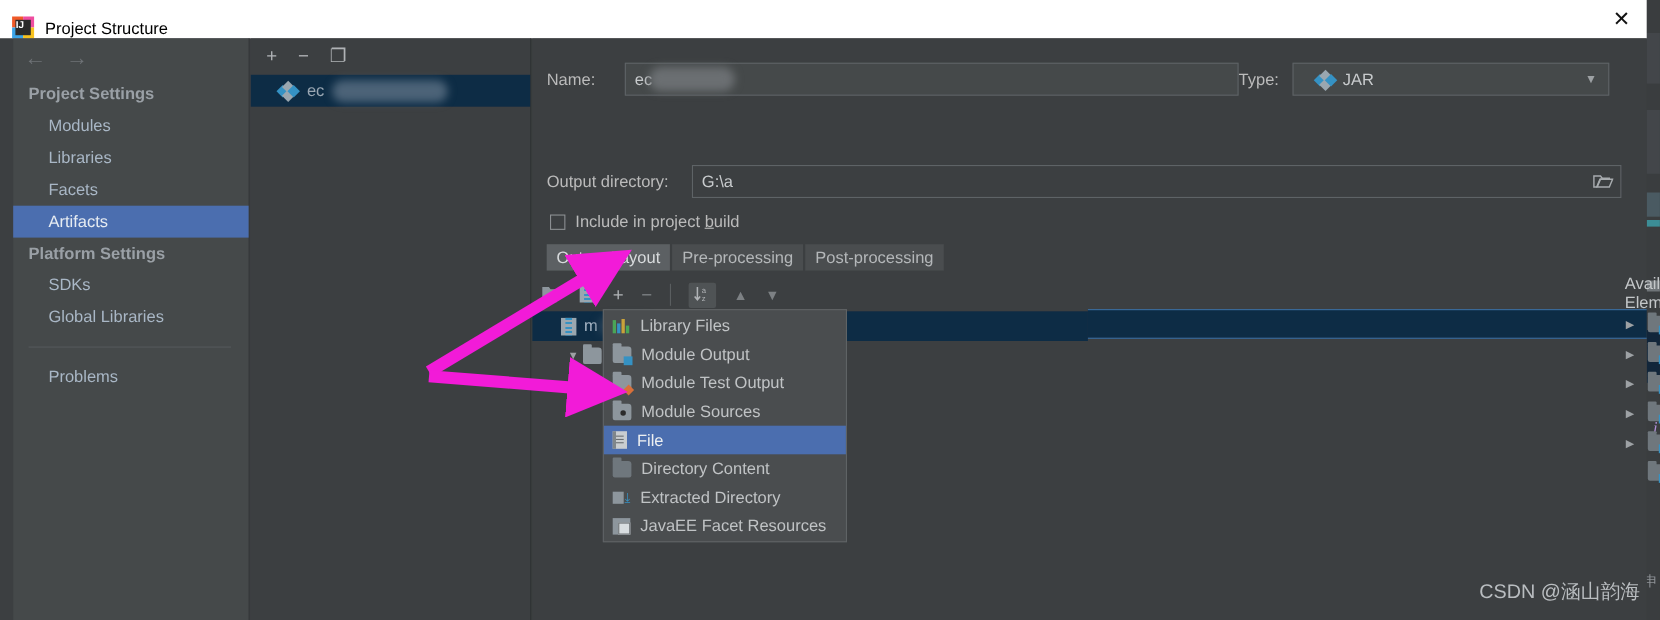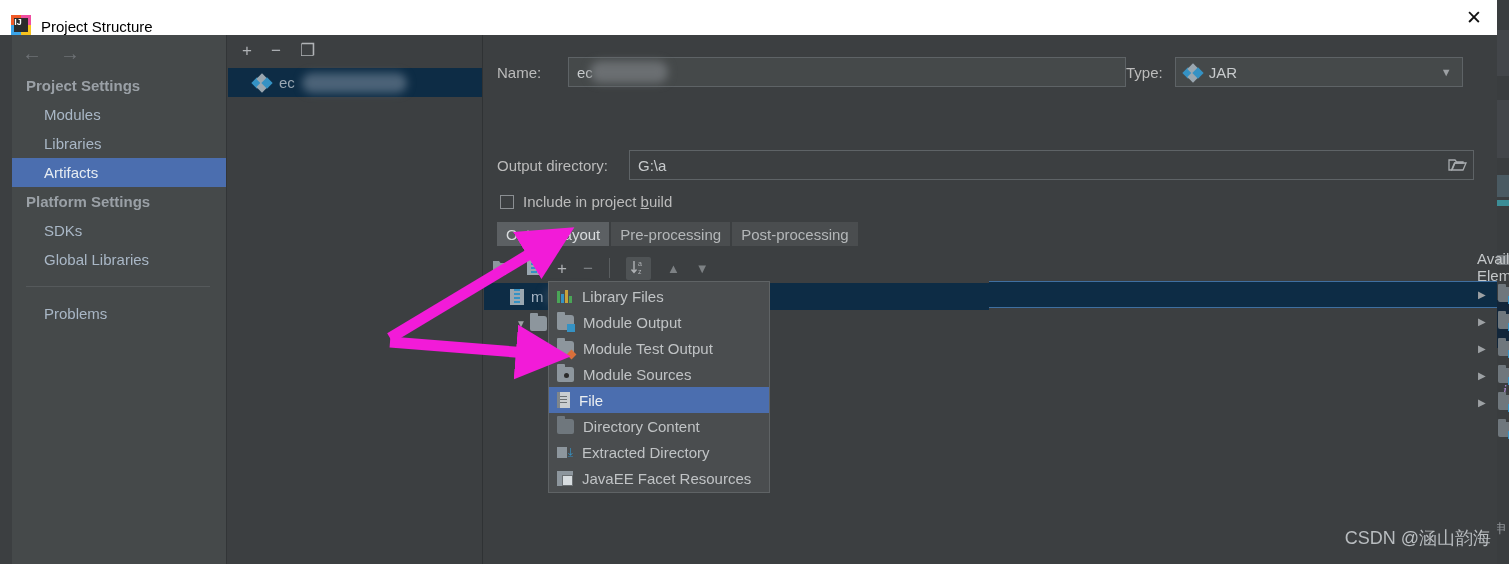--- a/index.html
+++ b/index.html
@@ -97,21 +97,21 @@
   #row-name { position: absolute; left: 13px; top: 22px; right: 10px; }
   #row-name .lbl { width: 58px; font-size: 15px; color: #bbbbbb; }
   #txt-name {
     position: relative; margin-left: 13px; width: 558px; height: 30px;
     background: #45494a; border: 1px solid #5e6366; color: #c8cbcd;
     font: 15px "Liberation Sans", sans-serif; padding: 0 8px; display:flex; align-items:center;
   }
   #type-label { font-size: 15px; color: #bbbbbb; }
   #sel-type {
     margin-left: 12px; width: 288px; height: 30px; background: #45494a;
-    border: 1px solid #5e6366; display: flex; align-items: center; padding: 0 8px; gap: 8px;
+    border: 1px solid #5e6366; display: flex; align-items: center; padding: 0 20px; gap: 8px;
     position: relative;
   }
   #sel-type .txt { font-size: 15px; color: #c8cbcd; }
   #sel-type .caret { position: absolute; right: 10px; color: #9da1a4; font-size: 11px; }
 
   #row-outdir { position: absolute; left: 13px; top: 115px; right: 10px; }
   #row-outdir .lbl { width: 132px; font-size: 15px; color: #bbbbbb; }
   #txt-outdir {
     position: relative; width: 845px; height: 30px; background: #3c3f41;
     border: 1px solid #5e6366; color: #c8cbcd; font: 15px "Liberation Sans", sans-serif;
@@ -239,20 +239,21 @@
 
     <div id="sidebar">
       <div id="nav-arrows">
         <span class="nav-arrow">←</span>
         <span class="nav-arrow">→</span>
       </div>
 
       <div class="nav-group">Project Settings</div>
       <div class="nav-item">Modules</div>
       <div class="nav-item">Libraries</div>
+      <div class="nav-item">Facets</div>
       <div class="nav-item selected">Artifacts</div>
 
       <div class="nav-group">Platform Settings</div>
       <div class="nav-item">SDKs</div>
       <div class="nav-item">Global Libraries</div>
 
       <div class="nav-sep"></div>
       <div class="nav-item">Problems</div>
     </div>
 

